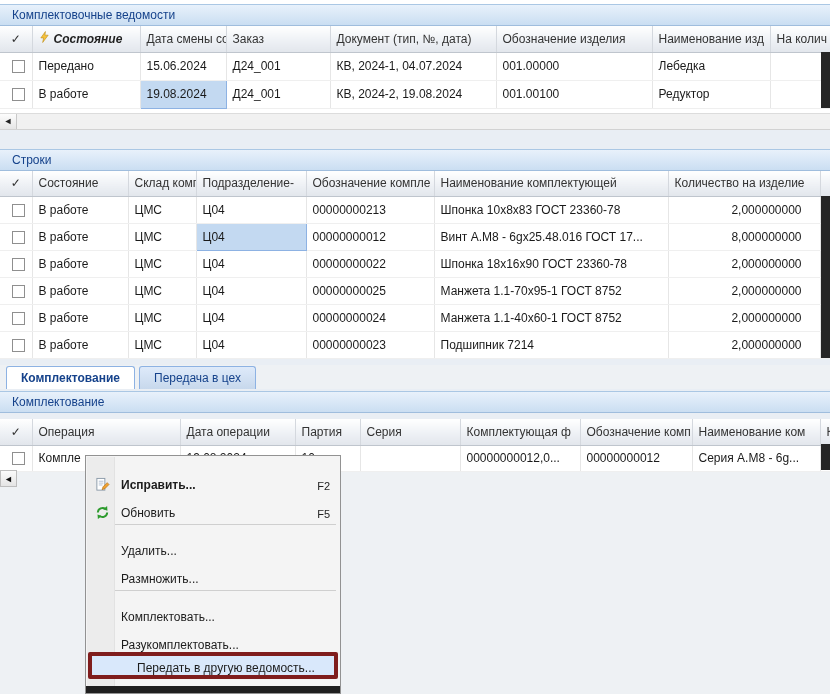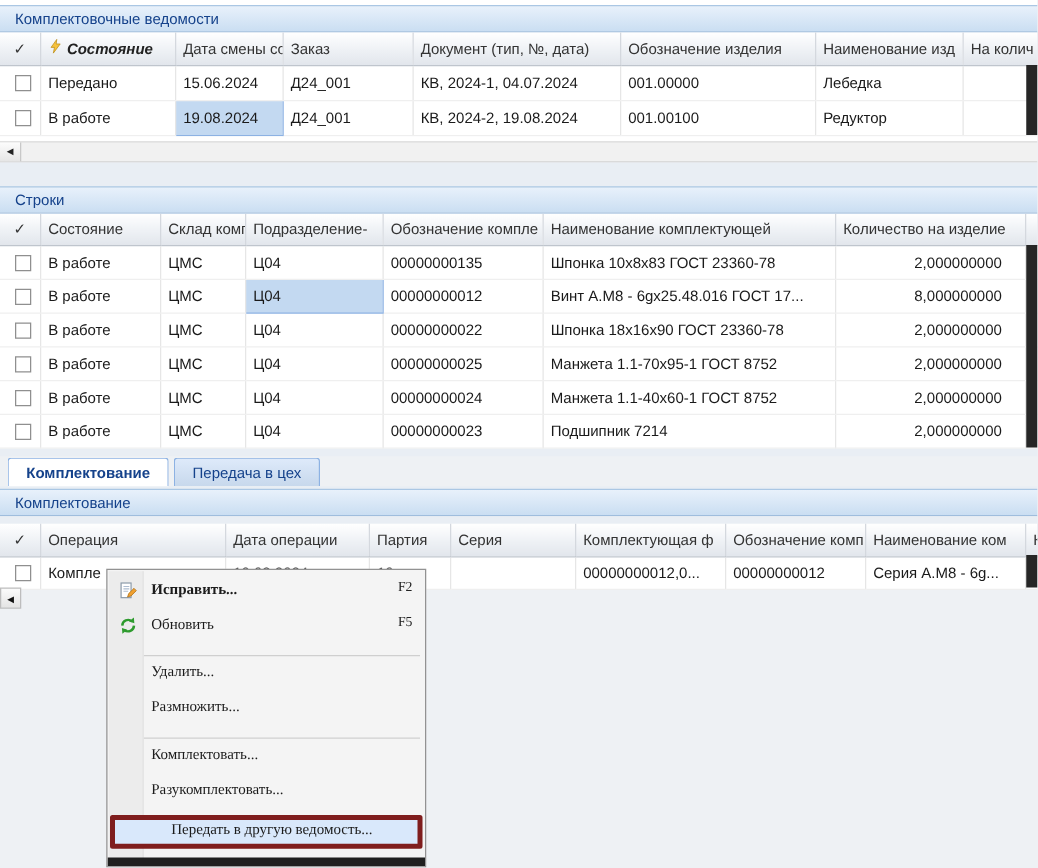--- a/index.html
+++ b/index.html
@@ -70,21 +70,21 @@
     background:linear-gradient(#fbfbfb,#e4e4e4); border:1px solid #bdbdbd;
     display:flex; align-items:center; justify-content:center; font-size:9px; color:#111; z-index:2;
   }
 
   
   .context-menu {
     position:absolute; left:85px; top:455px; width:256px; bottom:0;
     background:#f4f4f4; border:1px solid #929292; z-index:10; padding-top:8px; overflow:hidden;
   }
   .menu-gutter { position:absolute; left:1px; top:1px; bottom:1px; width:28px; background:#ececec; border-right:1px solid #e2e2e2; }
-  .menu-item { position:relative; display:flex; align-items:flex-start; height:28px; padding:0 10px 0 6px; cursor:default;font-family:Liberation Serif, serif; }
+  .menu-item { position:relative; display:flex; align-items:flex-end; height:28px; padding:0 10px 0 6px; cursor:default; }
   .mi-icon { width:20px; height:16px; display:flex; align-items:center; justify-content:center; margin-right:9px; flex:none; }
   .mi-label { flex:1; color:#1c1c1c; white-space:nowrap; overflow:hidden; }
   .mi-label.bold { font-weight:bold; }
   .mi-shortcut { margin-left:8px; color:#222; font-size:11px; }
   .menu-sep { border-top:1px solid #cfcfcf; margin:4px 4px 5px 4px; height:0; }
   .menu-item.hl { background:#d9e8fb; border:4px solid #7f1d1d; border-radius:2px; margin:0 2px; height:27px; padding-left:16px; }
   .menu-bottom-strip { position:absolute; left:0; right:0; bottom:0; height:7px; background:#1f1f1f; }
 </style>
 </head>
 <body>
@@ -187,21 +187,21 @@
         <th><span>Количество на изделие</span></th>
         <th></th>
       </tr>
     </thead>
     <tbody>
       <tr>
         <td><span class="cb"></span></td>
         <td><span>В работе</span></td>
         <td><span>ЦМС</span></td>
         <td><span>Ц04</span></td>
-        <td><span>00000000135</span></td>
+        <td><span>00000000213</span></td>
         <td><span>Шпонка 10x8x83 ГОСТ 23360-78</span></td>
         <td class="num"><span>2,000000000</span></td>
         <td></td>
       </tr>
       <tr>
         <td><span class="cb"></span></td>
         <td><span>В работе</span></td>
         <td><span>ЦМС</span></td>
         <td class="cell-focus"><span>Ц04</span></td>
         <td><span>00000000012</span></td>

